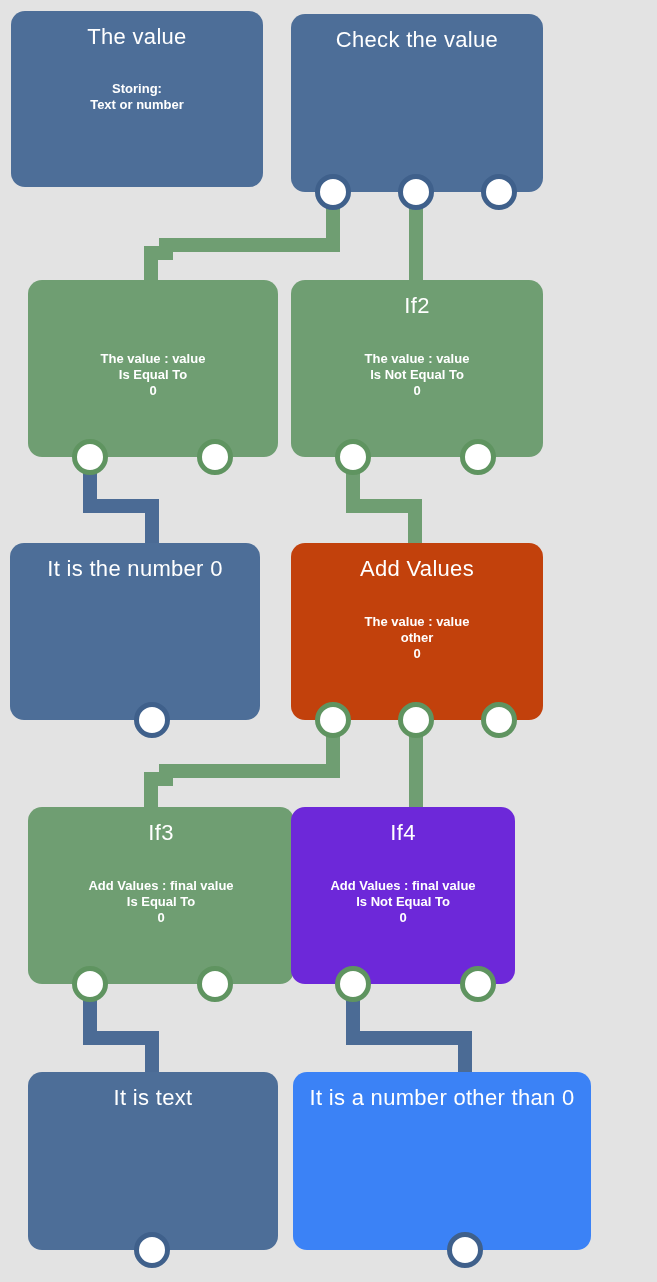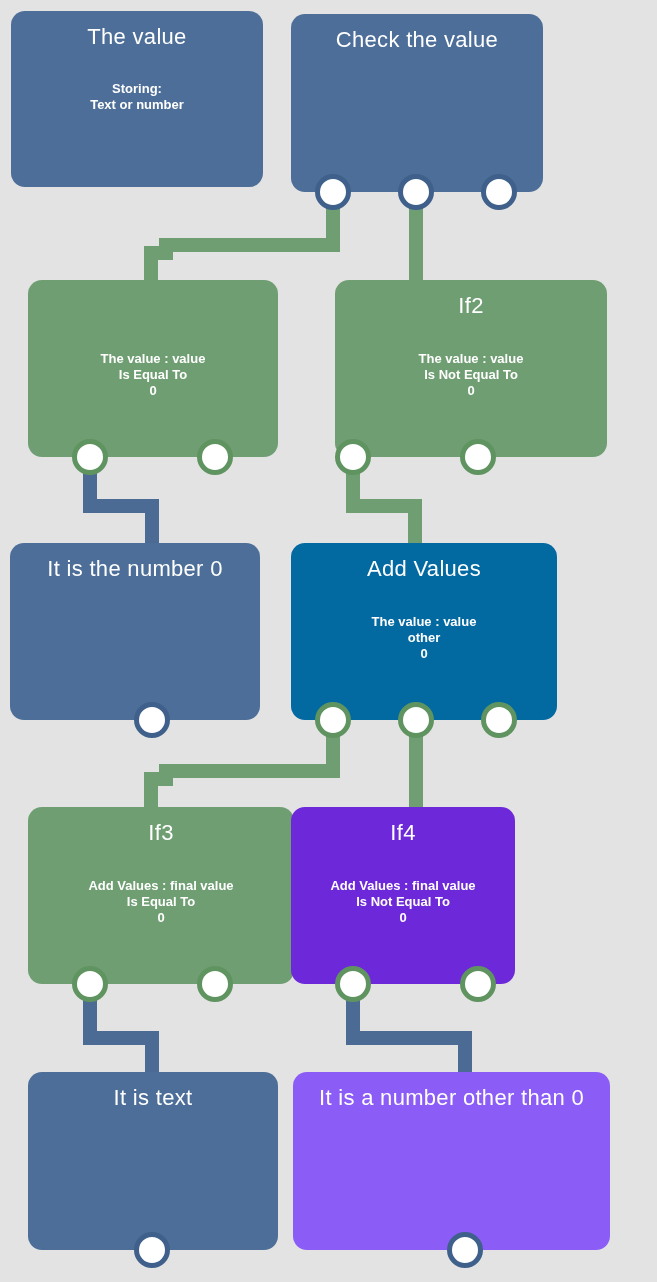--- a/index.html
+++ b/index.html
@@ -52,35 +52,35 @@
     <div class="port" style="left: 481px; top: 174px; background: rgb(255, 255, 255); border-color: rgb(63, 96, 139);"></div>
     <div class="node" style="left: 28px; top: 280px; width: 250px; height: 177px; background: rgb(111, 158, 114);">
       <div class="node-body">
         <div>The value : value</div>
         <div>Is Equal To</div>
         <div>0</div>
       </div>
     </div>
     <div class="port" style="left: 72px; top: 439px; background: rgb(255, 255, 255); border-color: rgb(95, 148, 96);"></div>
     <div class="port" style="left: 197px; top: 439px; background: rgb(255, 255, 255); border-color: rgb(95, 148, 96);"></div>
-    <div class="node" style="left: 291px; top: 280px; width: 272px; height: 177px; background: rgb(111, 158, 114); margin-left: 44px;">
+    <div class="node" style="left: 291px; top: 280px; width: 252px; height: 177px; background: rgb(111, 158, 114);">
       <div class="node-title">If2</div>
       <div class="node-body">
         <div>The value : value</div>
         <div>Is Not Equal To</div>
         <div>0</div>
       </div>
     </div>
     <div class="port" style="left: 335px; top: 439px; background: rgb(255, 255, 255); border-color: rgb(95, 148, 96);"></div>
     <div class="port" style="left: 460px; top: 439px; background: rgb(255, 255, 255); border-color: rgb(95, 148, 96);"></div>
     <div class="node" style="left: 10px; top: 543px; width: 250px; height: 177px; background: rgb(77, 110, 152);">
       <div class="node-title">It is the number 0</div>
     </div>
     <div class="port" style="left: 134px; top: 702px; background: rgb(255, 255, 255); border-color: rgb(63, 96, 139);"></div>
-    <div class="node" style="left: 291px; top: 543px; width: 252px; height: 177px; background: #0369a1; padding-left: 14px;">
+    <div class="node" style="left: 291px; top: 543px; width: 252px; height: 177px; background: #c2410c;">
       <div class="node-title">Add Values</div>
       <div class="node-body">
         <div>The value : value</div>
         <div>other</div>
         <div>0</div>
       </div>
     </div>
     <div class="port" style="left: 315px; top: 702px; background: rgb(255, 255, 255); border-color: rgb(95, 148, 96);"></div>
     <div class="port" style="left: 398px; top: 702px; background: rgb(255, 255, 255); border-color: rgb(95, 148, 96);"></div>
     <div class="port" style="left: 481px; top: 702px; background: rgb(255, 255, 255); border-color: rgb(95, 148, 96);"></div>
@@ -101,17 +101,17 @@
         <div>Is Not Equal To</div>
         <div>0</div>
       </div>
     </div>
     <div class="port" style="left: 335px; top: 966px; background: rgb(255, 255, 255); border-color: rgb(95, 148, 96);"></div>
     <div class="port" style="left: 460px; top: 966px; background: rgb(255, 255, 255); border-color: rgb(95, 148, 96);"></div>
     <div class="node" style="left: 28px; top: 1072px; width: 250px; height: 178px; background: rgb(77, 110, 152);">
       <div class="node-title">It is text</div>
     </div>
     <div class="port" style="left: 134px; top: 1232px; background: rgb(255, 255, 255); border-color: rgb(63, 96, 139);"></div>
-    <div class="node" style="left: 293px; top: 1072px; width: 298px; height: 178px; background: #8b5cf6; padding-left: 19px;">
+    <div class="node" style="left: 293px; top: 1072px; width: 298px; height: 178px; background: #3b82f6;">
       <div class="node-title">It is a number other than 0</div>
     </div>
     <div class="port" style="left: 447px; top: 1232px; background: rgb(255, 255, 255); border-color: rgb(63, 96, 139);"></div>
   </div>
 
 </body></html>

